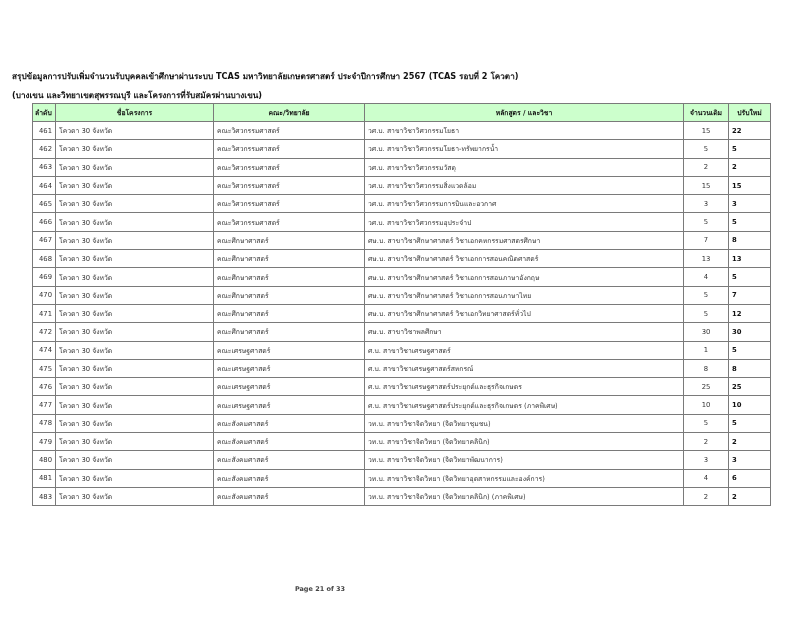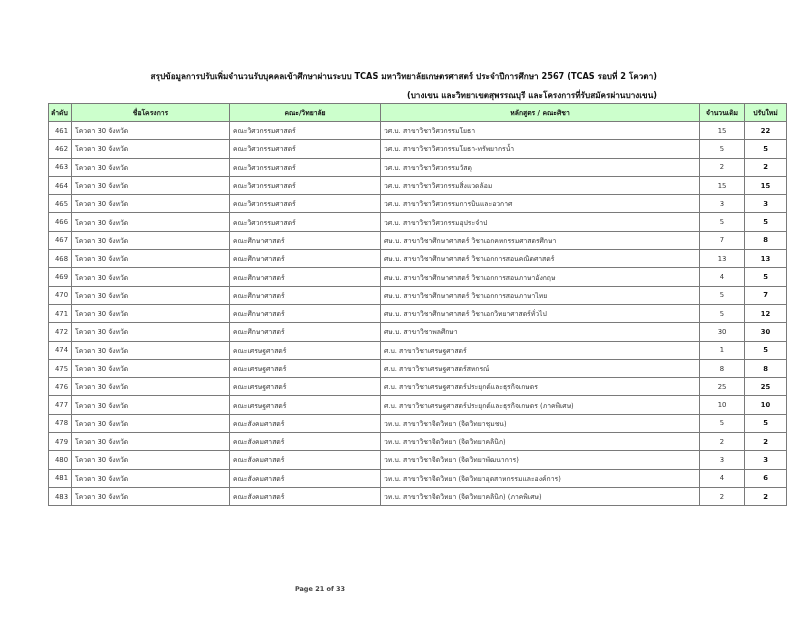--- a/index.html
+++ b/index.html
@@ -1,32 +1,32 @@
 <!DOCTYPE html>
 <html><head>
 <meta charset="utf-8">
 <style>
   html, body { margin: 0; padding: 0; background: #ffffff; }
   body { width: 800px; height: 619px; position: relative; overflow: hidden;
          font-family: "DejaVu Sans", sans-serif; color: #222; }
-  .title { position: absolute; left: 4px; width: 653px; text-align: right;
+  .title { position: absolute; left: 12px; width: 653px; text-align: left;
            font-size: 8.2px; font-weight: bold; color: #111; }
   .title1 { top: 70px; }
   .title2 { top: 89px; }
   table { position: absolute; left: 32px; top: 103px; width: 738px;
           border-collapse: collapse; table-layout: fixed; font-size: 6.8px; }
   th, td { border: 1px solid #7a7a7a; padding: 0 3px; height: 17.3px;
            white-space: nowrap; overflow: hidden; }
   th { background: #ccffcc; font-weight: bold; text-align: center; height: 17px; color: #111; }
   th.c-no { text-align: left; padding-left: 2px; }
   td { color: #333; }
   td.c-no { text-align: right; padding-right: 3px; border-radius: 7px; }
   td.c-orig { text-align: center; }
-  td.c-new { text-align: center; font-weight: bold; color: #111; }
-  table { border: 1.5px solid #555; margin-left: 16px; }
+  td.c-new { text-align: left; font-weight: bold; color: #111; }
+  table { border: 1.5px solid #555; }
   .footer { position: absolute; top: 585px; left: 0; width: 640px; text-align: center;
             font-size: 6.5px; color: #444; font-weight: bold; }
 </style>
 </head>
 <body>
 
 <div class="title title1">สรุปข้อมูลการปรับเพิ่มจำนวนรับบุคคลเข้าศึกษาผ่านระบบ TCAS มหาวิทยาลัยเกษตรศาสตร์ ประจำปีการศึกษา 2567 (TCAS รอบที่ 2 โควตา)</div>
 <div class="title title2">(บางเขน และวิทยาเขตสุพรรณบุรี และโครงการที่รับสมัครผ่านบางเขน)</div>
 
 <table>
@@ -36,21 +36,21 @@
     <col style="width:151px">
     <col style="width:319px">
     <col style="width:45px">
     <col style="width:42px">
   </colgroup>
   <thead>
     <tr>
       <th class="c-no">ลำดับ</th>
       <th>ชื่อโครงการ</th>
       <th>คณะ/วิทยาลัย</th>
-      <th>หลักสูตร / คณะศิชา</th>
+      <th>หลักสูตร / และวิชา</th>
       <th>จำนวนเดิม</th>
       <th>ปรับใหม่</th>
     </tr>
   </thead>
   <tbody id="table-body">
       <tr>
         <td class="c-no">461</td>
         <td class="c-project">โควตา 30 จังหวัด</td>
         <td class="c-faculty">คณะวิศวกรรมศาสตร์</td>
         <td class="c-program">วศ.บ. สาขาวิชาวิศวกรรมโยธา</td>

